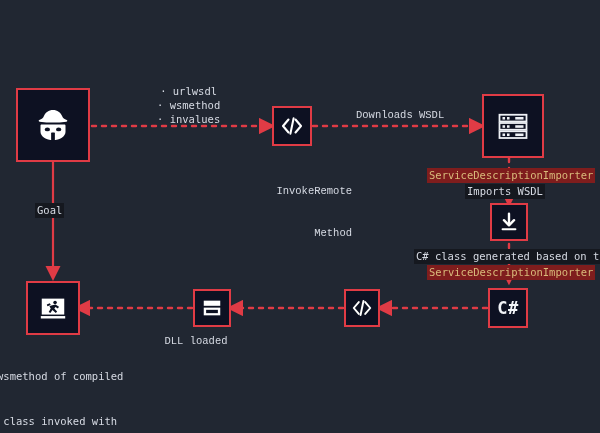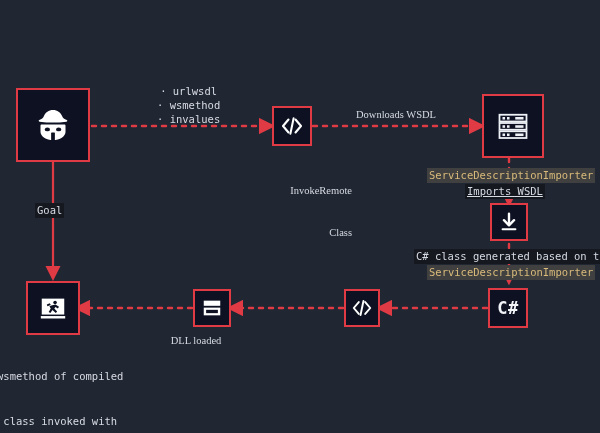--- a/index.html
+++ b/index.html
@@ -34,27 +34,27 @@
     letter-spacing: 0.5px;
     font-family: "DejaVu Sans Mono", "Liberation Mono", monospace;
   }
 
   
   .caption {
     position: absolute;
     color: #d6dae3;
     font-size: 10.5px;
     line-height: 14px;
-    font-family: Liberation Serif, serif;
+    font-family: Liberation Mono, monospace;
     white-space: pre;
   }
   .caption.center { text-align: center; }
   .code-label {
     position: absolute;
-    background: #404040;
+    background: #7f1d1d;
     color: #d8ba7a;
     font-size: 10.5px;
     line-height: 15px;
     padding: 0 2px;
     font-family: "DejaVu Sans Mono", "Liberation Mono", monospace;
     white-space: pre;
   }
   .dark-label {
     position: absolute;
     background: #15181f;
@@ -143,21 +143,21 @@
     <span>
       <svg width="24" height="24" viewBox="0 0 24 24">
         <path d="M8.5 5.5 L3 12 L8.5 18.5" fill="none" stroke="#ffffff" stroke-width="2.1" stroke-linecap="round" stroke-linejoin="round"></path>
         <path d="M15.5 5.5 L21 12 L15.5 18.5" fill="none" stroke="#ffffff" stroke-width="2.1" stroke-linecap="round" stroke-linejoin="round"></path>
         <path d="M13.6 4.4 L10.4 19.6" fill="none" stroke="#ffffff" stroke-width="2.1" stroke-linecap="round"></path>
       </svg>
     </span>
   </div>
   <div class="caption center" style="left:232px; top:156px; width:120px;text-align:right;">
     <div>InvokeRemote</div>
-    <div>Class</div>
+    <div>Method</div>
   </div>
 
   <div class="node" style="left:482px; top:94px; width:62px; height:64px;">
     <span>
       <svg width="36" height="36" viewBox="0 0 48 48">
         <g fill="none" stroke="#eef1f6" stroke-width="2.4">
           <rect x="6" y="9" width="36" height="9"></rect>
           <rect x="6" y="20" width="36" height="9"></rect>
           <rect x="6" y="31" width="36" height="9"></rect>
         </g>
@@ -232,21 +232,21 @@
   <div class="bullets" style="left:157px; top:84px;">· urlwsdl
 · wsmethod
 · invalues</div>
 
   <div class="caption" style="left:356px; top:108px;">Downloads WSDL</div>
 
   <div class="dark-label" style="left:35px; top:203px;">Goal</div>
 
   <div class="code-label" style="left:427px; top:168px;">ServiceDescriptionImporter</div>
 
-  <div class="dark-label" style="left:465px; top:184px;text-decoration:underline;">Imports WSDL</div>
+  <div class="dark-label" style="left:465px; top:184px;">Imports WSDL</div>
 
   <div class="dark-label" style="left:414px; top:249px;">C# class generated based on the</div>
 
   <div class="code-label" style="left:427px; top:265px;">ServiceDescriptionImporter</div>
 
   <div class="note" style="left:-3px; top:339px;">
     <div>wsmethod of compiled</div>
     <div> class invoked with</div>
     
   </div>

